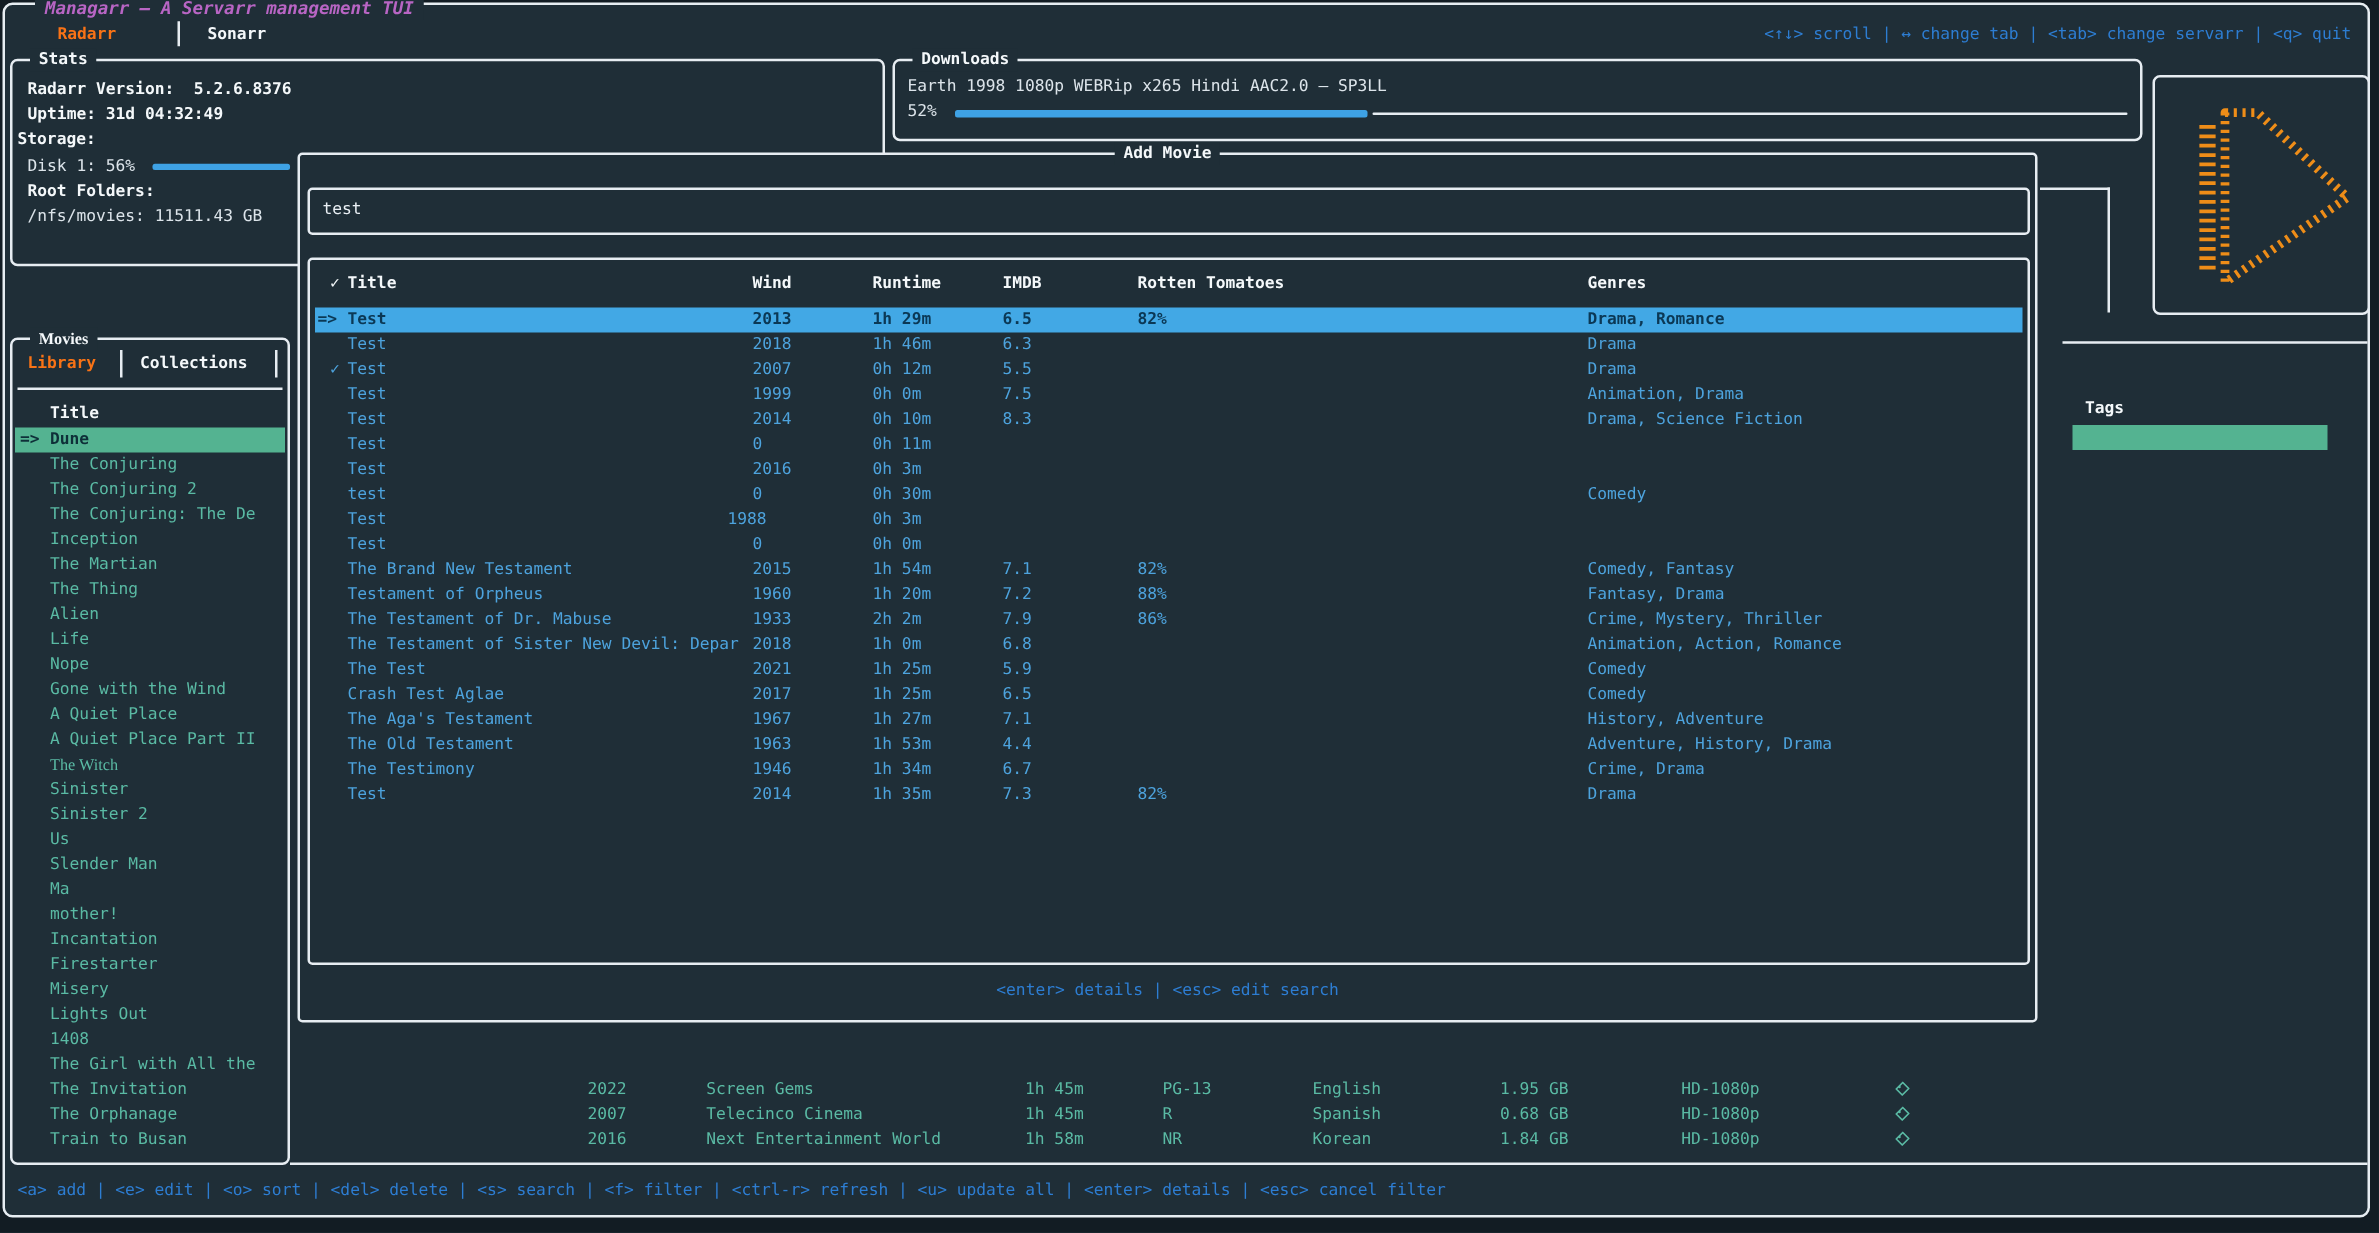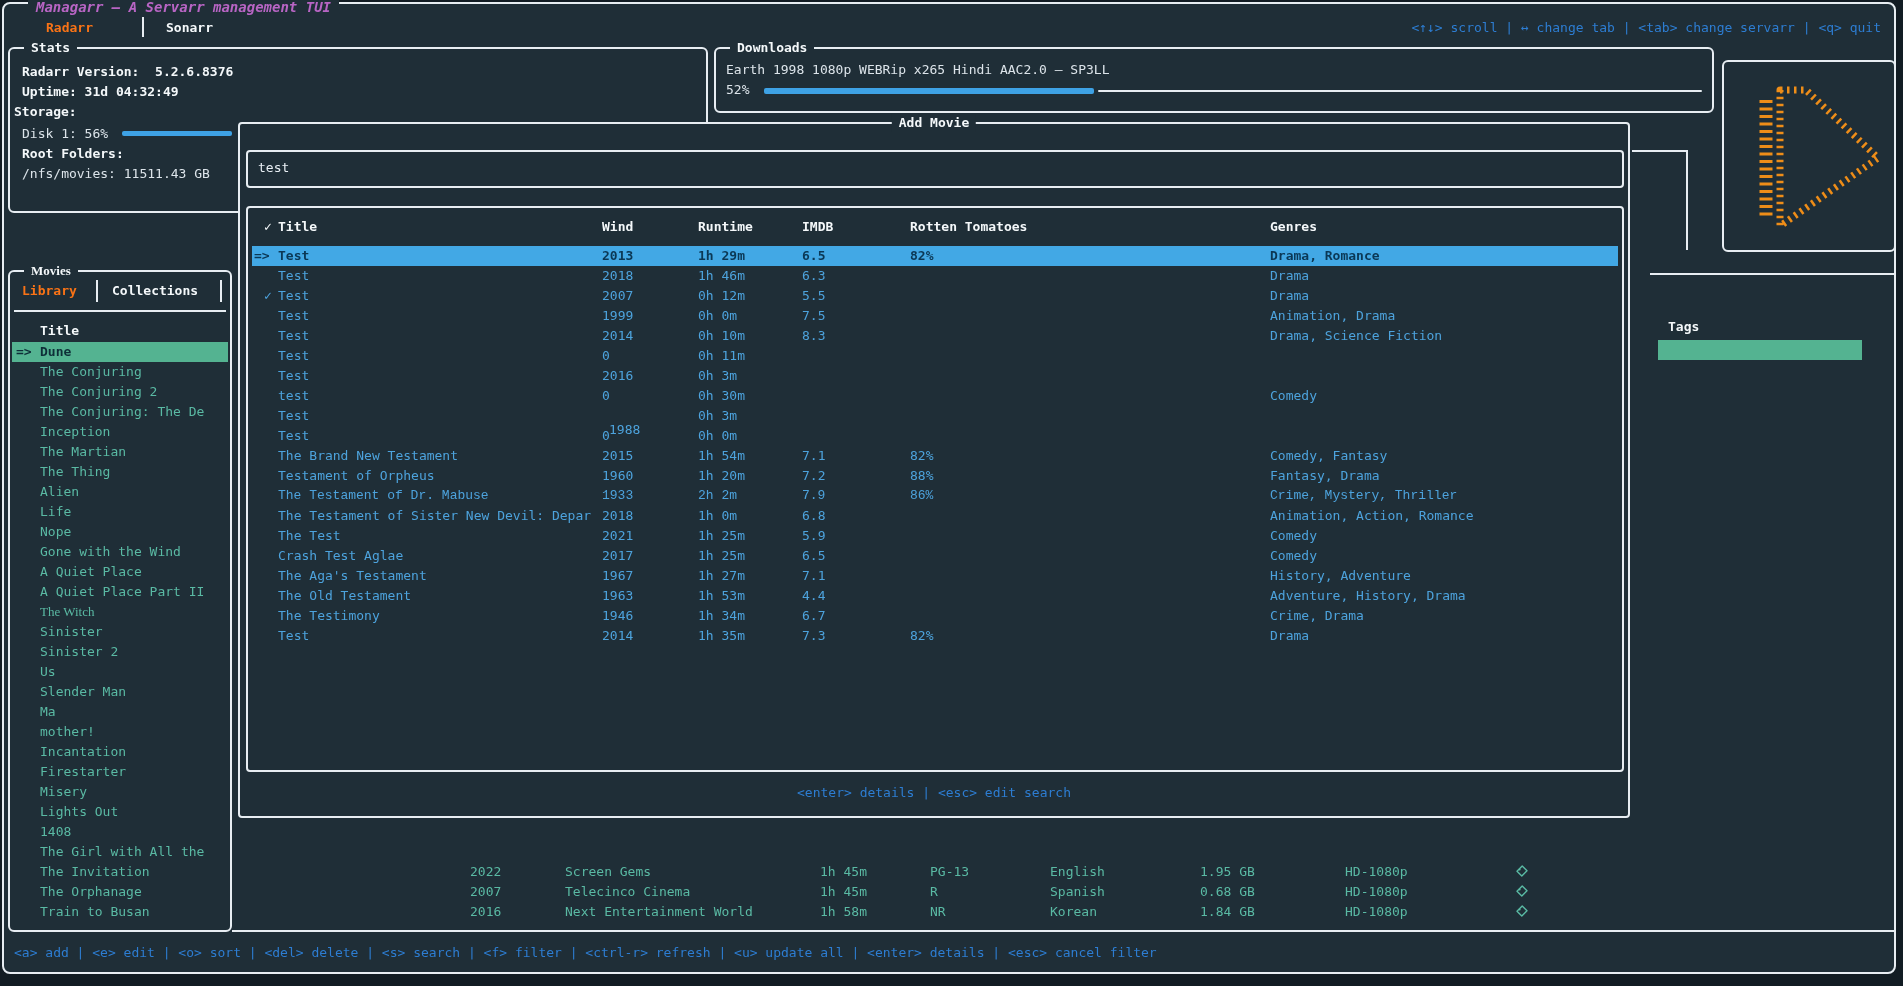--- a/index.html
+++ b/index.html
@@ -305,21 +305,21 @@
           <span class="c blue" style="left: 446px;">0h 3m</span>
         </div>
         <div class="row" style="top: 140px; width: 1366px;">
           <span class="c blue" style="left: 26px;">test</span>
           <span class="c blue" style="left: 350px;">0</span>
           <span class="c blue" style="left: 446px;">0h 30m</span>
           <span class="c blue" style="left: 1018px;">Comedy</span>
         </div>
         <div class="row" style="top: 160px; width: 1366px;">
           <span class="c blue" style="left: 26px;">Test</span>
-          <span class="c blue" style="left: 357px; margin-top: 14px;">1988</span>
+          <span class="c blue" style="left: 330px;">1988</span>
           <span class="c blue" style="left: 446px;">0h 3m</span>
         </div>
         <div class="row" style="top: 180px; width: 1366px;">
           <span class="c blue" style="left: 26px;">Test</span>
           <span class="c blue" style="left: 350px;">0</span>
           <span class="c blue" style="left: 446px;">0h 0m</span>
         </div>
         <div class="row" style="top: 200px; width: 1366px;">
           <span class="c blue" style="left: 26px;">The Brand New Testament</span>
           <span class="c blue" style="left: 350px;">2015</span>
@@ -329,21 +329,21 @@
           <span class="c blue" style="left: 1018px;">Comedy, Fantasy</span>
         </div>
         <div class="row" style="top: 220px; width: 1366px;">
           <span class="c blue" style="left: 26px;">Testament of Orpheus</span>
           <span class="c blue" style="left: 350px;">1960</span>
           <span class="c blue" style="left: 446px;">1h 20m</span>
           <span class="c blue" style="left: 550px;">7.2</span>
           <span class="c blue" style="left: 658px;">88%</span>
           <span class="c blue" style="left: 1018px;">Fantasy, Drama</span>
         </div>
-        <div class="row" style="top: 240px; width: 1366px; font-family: Liberation Mono, monospace;">
+        <div class="row" style="top: 240px; width: 1366px;">
           <span class="c blue" style="left: 26px;">The Testament of Dr. Mabuse</span>
           <span class="c blue" style="left: 350px;">1933</span>
           <span class="c blue" style="left: 446px;">2h 2m</span>
           <span class="c blue" style="left: 550px;">7.9</span>
           <span class="c blue" style="left: 658px;">86%</span>
           <span class="c blue" style="left: 1018px;">Crime, Mystery, Thriller</span>
         </div>
         <div class="row" style="top: 260px; width: 1366px;">
           <span class="c blue" style="left: 26px;">The Testament of Sister New Devil: Depar</span>
           <span class="c blue" style="left: 350px;">2018</span>

